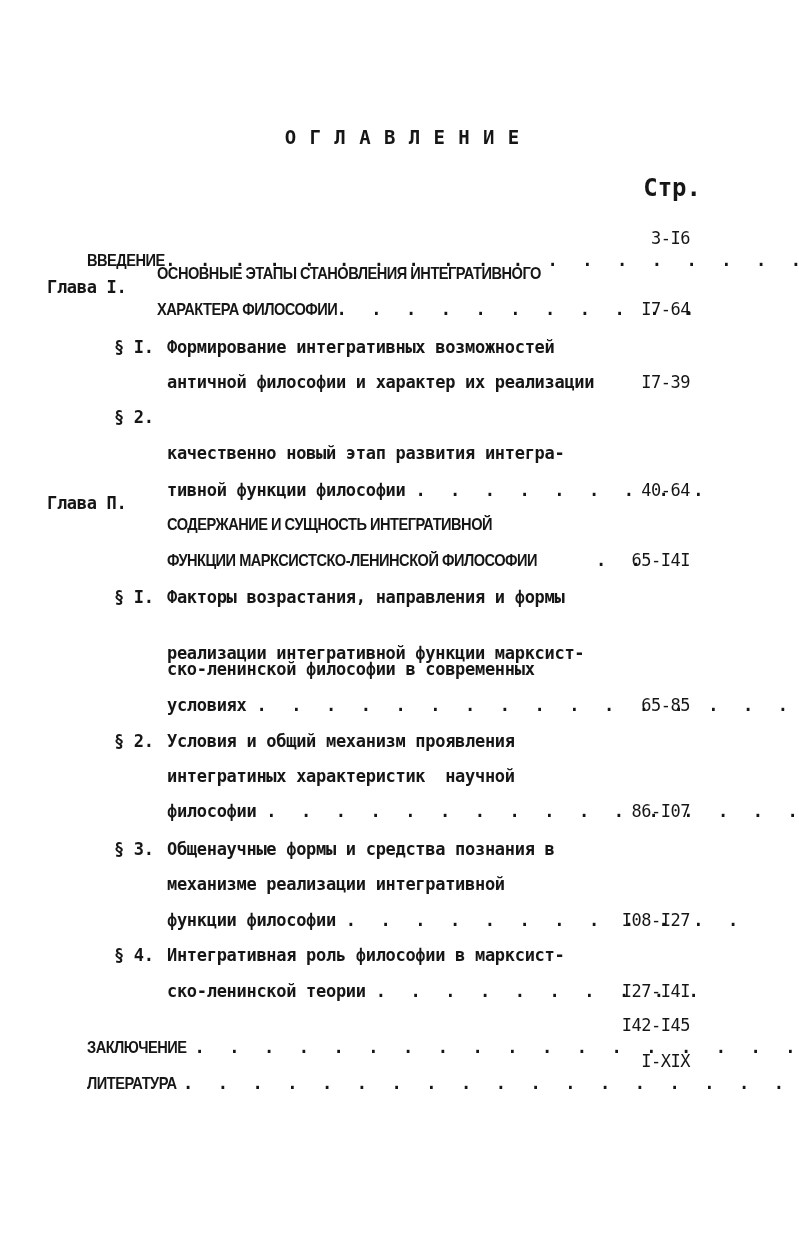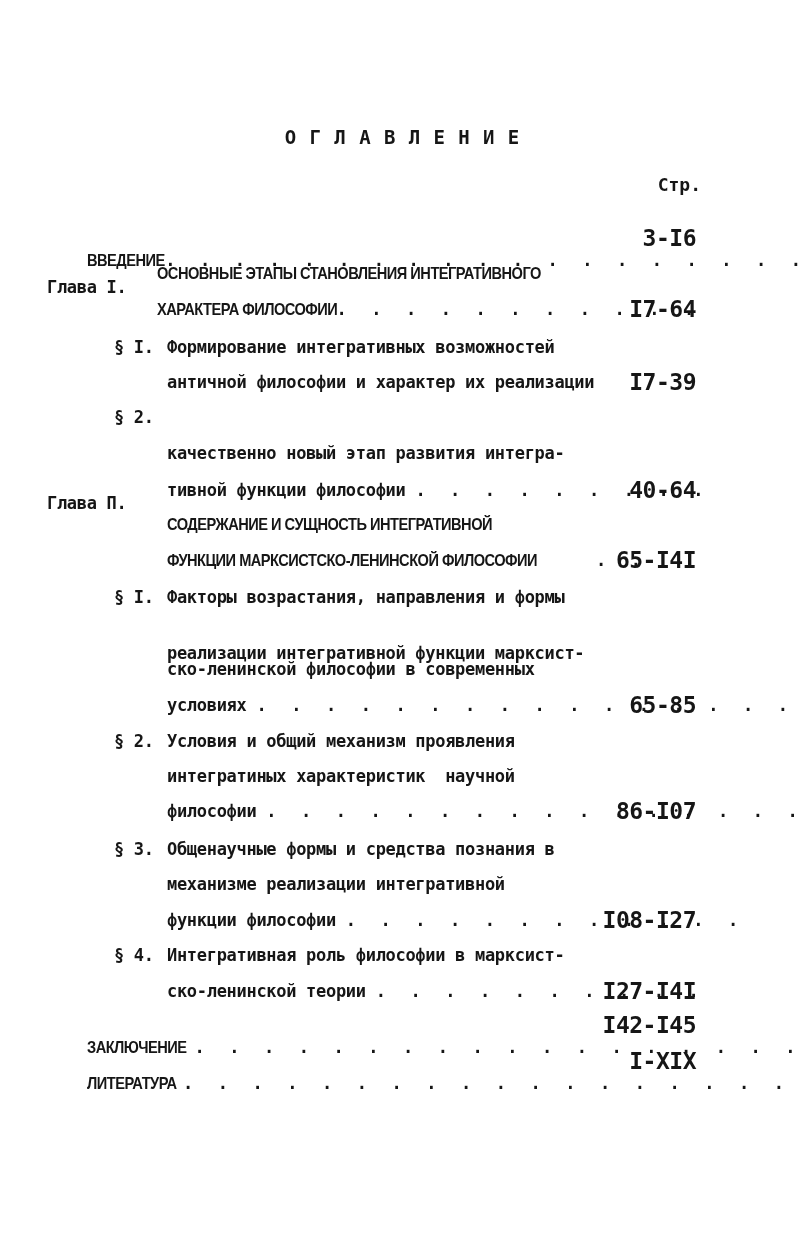--- a/index.html
+++ b/index.html
@@ -7,29 +7,29 @@
     width: 799px; height: 1236px; background: #ffffff; position: relative; overflow: hidden;
     font-family: "DejaVu Sans Mono", "Liberation Mono", monospace;
     color: #161616;
   }
   .page { position: absolute; left: 0; top: 0; width: 791px; height: 1236px; }
   .title {
     position: absolute; top: 126px; left: 0; width: 799px; text-align: center;
     font-size: 19px; font-weight: bold; letter-spacing: 0.05em; padding-left: 6px; box-sizing: border-box;
   }
   .pagehdr {
-    position: absolute; top: 174px; right: 90px; font-size: 18px; font-weight: bold;
+    position: absolute; top: 174px; right: 90px; font-size: 24px; font-weight: bold;
   }
   .line {
     position: absolute; font-size: 17px; white-space: pre; line-height: 22px;
     font-weight: bold; letter-spacing: -0.3px;
   }
   .caps { font-family: "Liberation Sans", sans-serif; font-weight: bold; font-size: 17px; letter-spacing: -0.6px; transform: scaleX(0.86); transform-origin: left center; display: inline-block; }
   .pg {
-    position: absolute; right: 95px; font-size: 23px; font-weight: bold; line-height: 22px; letter-spacing: -0.5px;
+    position: absolute; right: 101px; font-size: 17px; font-weight: normal; line-height: 22px; letter-spacing: -0.5px;
   }
   .dots { letter-spacing: 0.42em; }
 </style>
 </head>
 <body>
 
 <div class="page">
 
   <div class="title">О Г Л А В Л Е Н И Е</div>
   <div class="pagehdr">Стр.</div>

